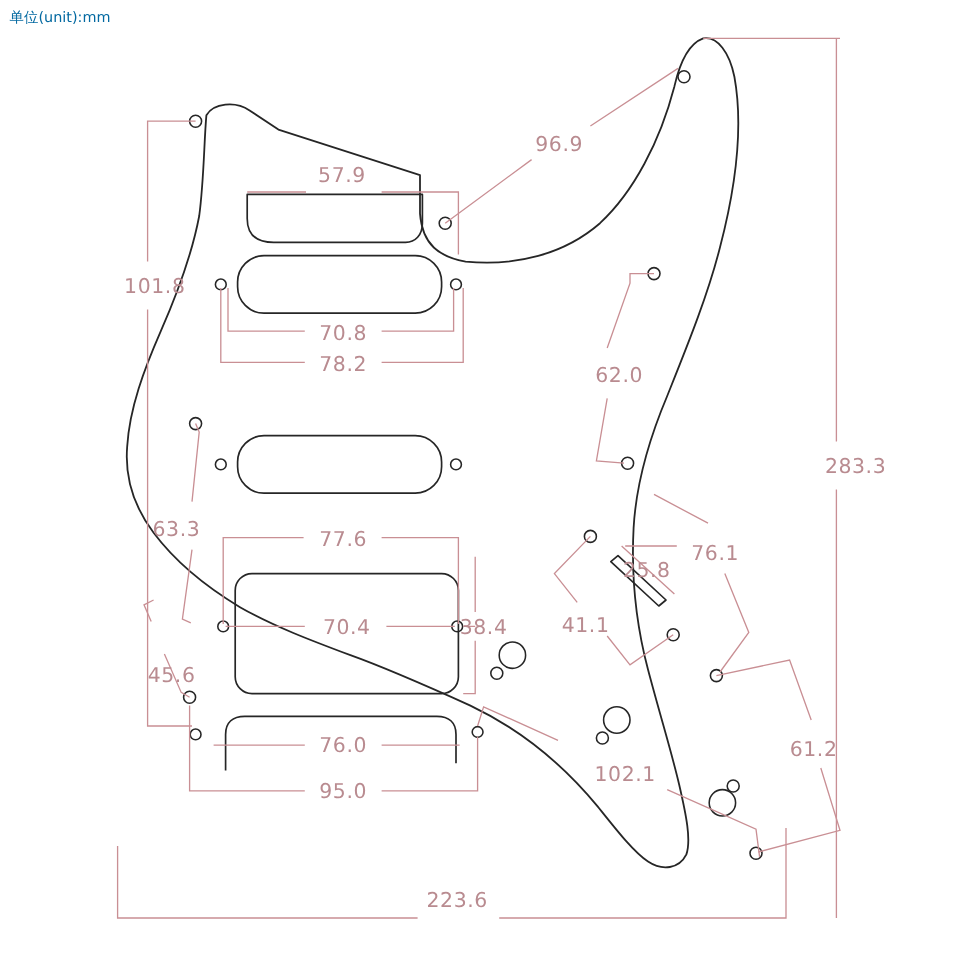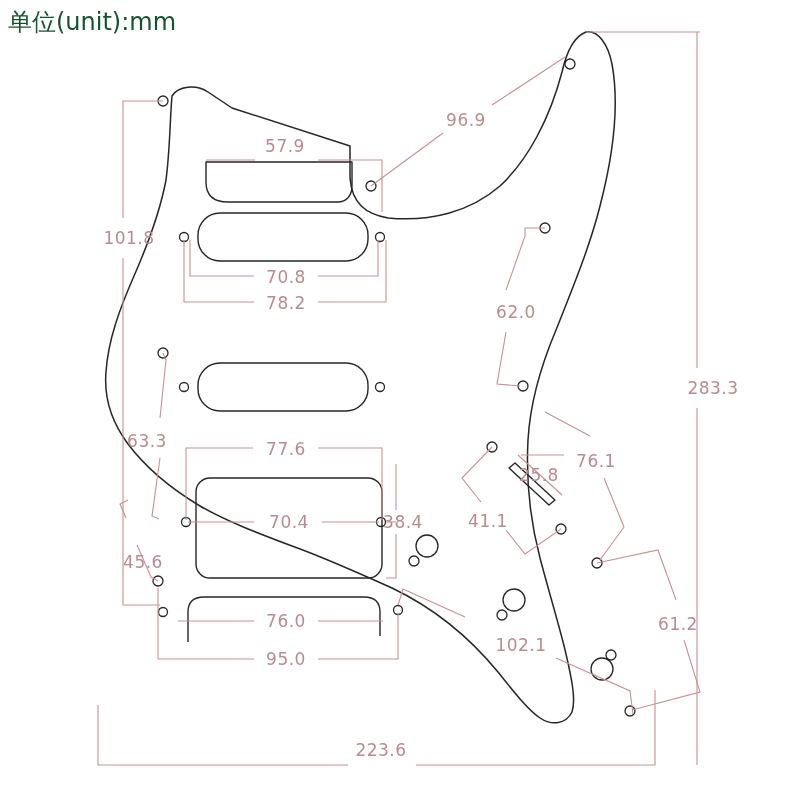--- a/index.html
+++ b/index.html
@@ -18,22 +18,22 @@
     position: absolute;
     left: 0; top: 0;
     width: 800px;
     height: 800px;
   }
   .unit-title {
     position: absolute;
     left: 8px;
     top: 6px;
     font-family: "DejaVu Sans", sans-serif;
-    font-size: 24px;
-    color: #14532d;
+    font-size: 12px;
+    color: #0369a1;
     letter-spacing: 0px;
     white-space: nowrap;
   }
   svg#cad {
     position: absolute;
     left: 0; top: 0;
     width: 800px;
     height: 800px;
   }
   .outline {

